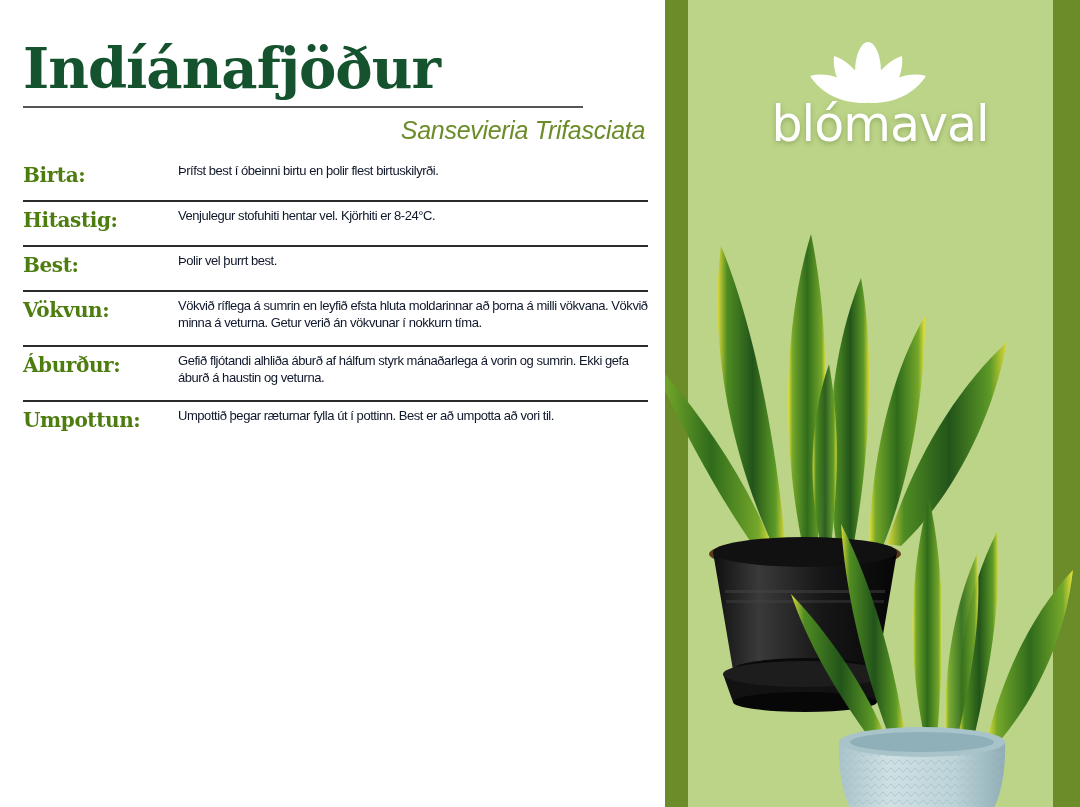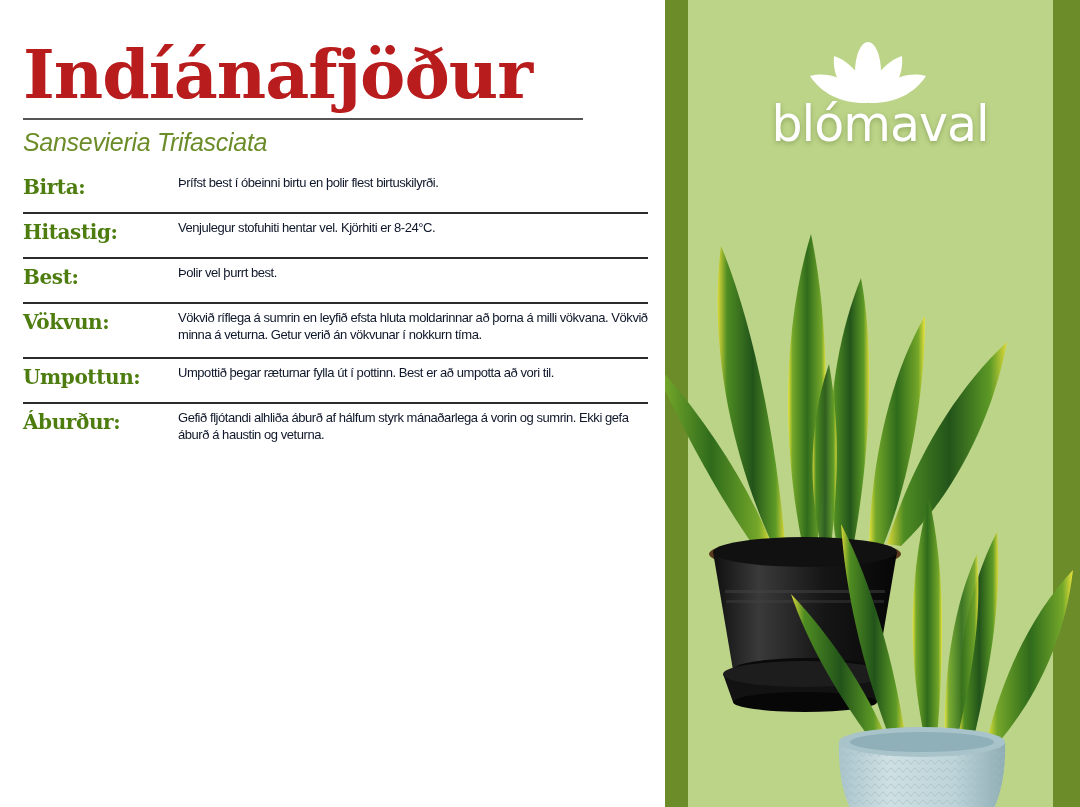--- a/index.html
+++ b/index.html
@@ -12,33 +12,33 @@
   #card{position:relative;width:1080px;height:807px;background:#fff;}
 
   
   #info{
     position:absolute;left:0;top:0;width:665px;height:807px;
     box-sizing:border-box;padding:40px 20px 0 23px;
   }
   #title{
     font-family:"DejaVu Serif",serif;
     font-weight:700;
-    font-size:68px;
+    font-size:56px;
     line-height:1.0;
     letter-spacing:-1px;
-    color:#b91c1c;
+    color:#14532d;
     margin:0 0 10px 0;
     white-space:nowrap;
   }
   #title-rule{height:2px;background:#555;margin:4px 0 8px 0;width:560px;}
   #subtitle{
     font-family:"Liberation Sans",sans-serif;
     font-style:italic;font-weight:400;
     font-size:25px;color:#6b8c28;
-    margin:0 0 16px 0;letter-spacing:-.3px;
+    margin:0 0 16px 0;letter-spacing:-.3px;text-align:right;
   }
 
   table#spec{border-collapse:collapse;width:625px;table-layout:fixed;}
   table#spec td{
     vertical-align:top;
     padding:6px 0 13px 0;
     border-top:2.5px solid #2b2b2b;
   }
   table#spec tr:first-child td{border-top:none;padding-top:2px;}
   td.k{
@@ -108,26 +108,26 @@
         </tr>
         <tr>
           <td class="k">Best:</td>
           <td class="v">Þolir vel þurrt best.</td>
         </tr>
         <tr>
           <td class="k">Vökvun:</td>
           <td class="v">Vökvið ríflega á sumrin en leyfið efsta hluta moldarinnar að þorna á milli vökvana. Vökvið minna á veturna. Getur verið án vökvunar í nokkurn tíma.</td>
         </tr>
         <tr>
+          <td class="k">Áburður:</td>
+          <td class="v">Gefið fljótandi alhliða áburð af hálfum styrk mánaðarlega á vorin og sumrin. Ekki gefa áburð á haustin og veturna.</td>
+        </tr>
+        <tr>
           <td class="k">Umpottun:</td>
           <td class="v">Umpottið þegar ræturnar fylla út í pottinn. Best er að umpotta að vori til.</td>
-        </tr>
-        <tr>
-          <td class="k">Áburður:</td>
-          <td class="v">Gefið fljótandi alhliða áburð af hálfum styrk mánaðarlega á vorin og sumrin. Ekki gefa áburð á haustin og veturna.</td>
         </tr>
       </tbody>
     </table>
   </div>
 
   <div id="panel">
     <div id="panel-light"></div>
 
     <div id="logo">
       <svg id="lotus" viewBox="0 0 120 62">

